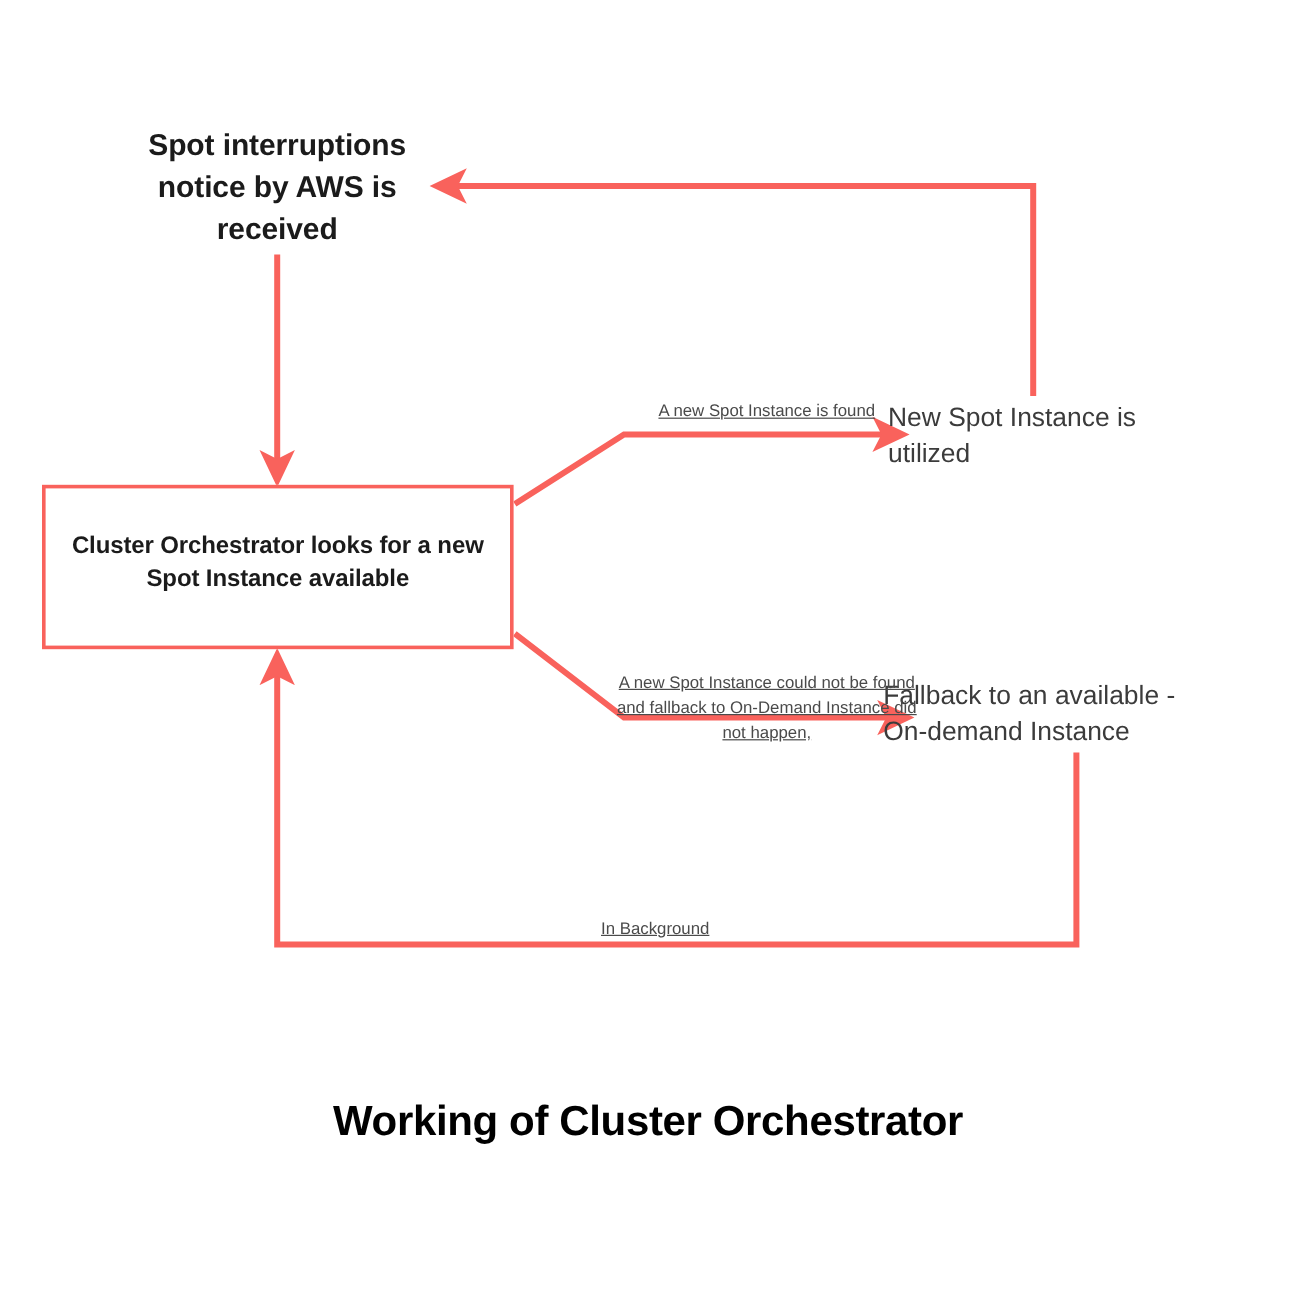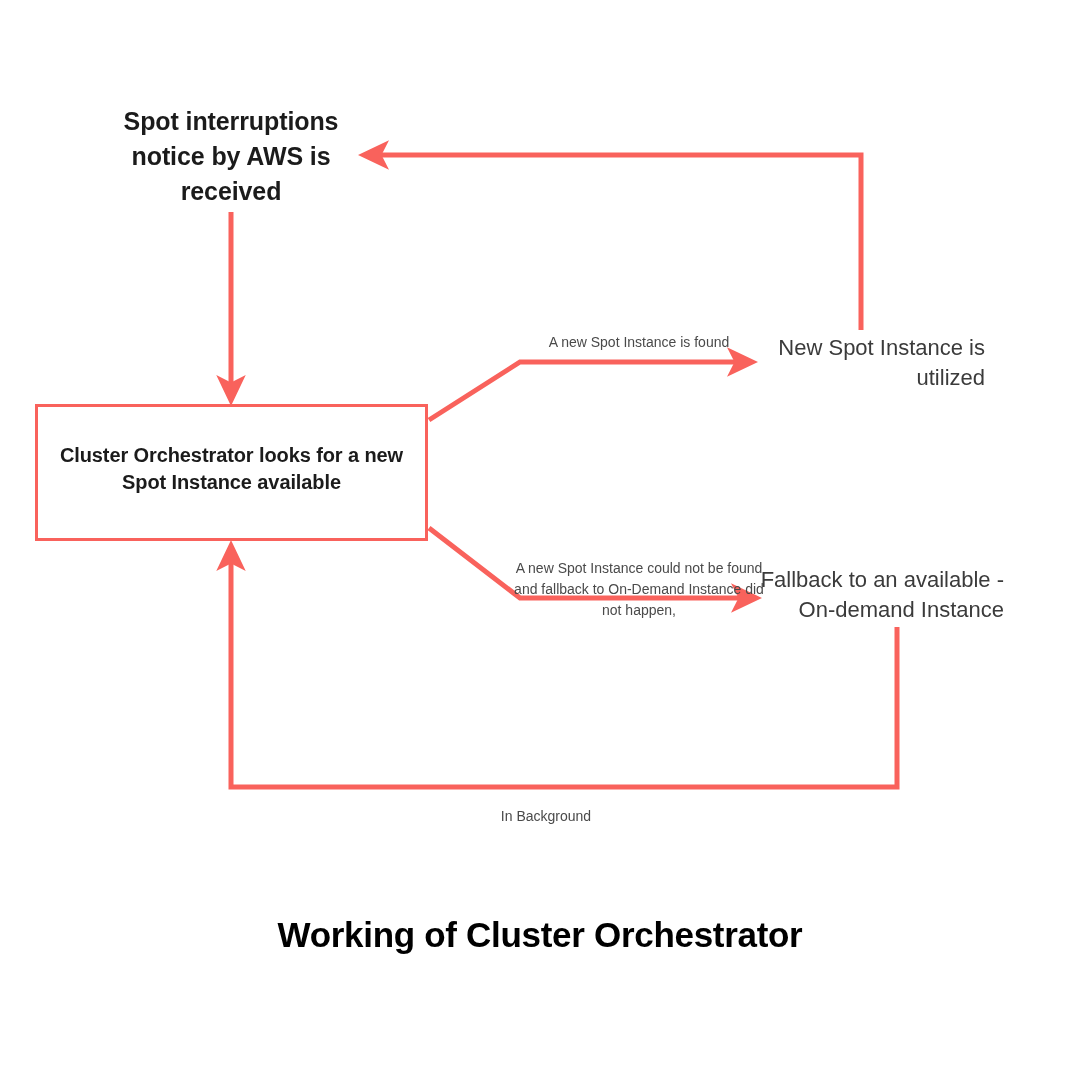--- a/index.html
+++ b/index.html
@@ -71,21 +71,21 @@
   .process-sub {
     text-align: center;
     font-size: 15px;
     line-height: 21px;
     color: #4a4a4a;
     font-weight: 400;
   }
 
   
   .outcome-node {
-    text-align: right;
+    text-align: left;
     font-size: 22px;
     line-height: 30px;
     color: #3b3b3b;
     font-weight: 400;
   }
   .outcome-spot {
     left: 740px;
     top: 333px;
     width: 245px;
   }
@@ -96,34 +96,35 @@
   }
 
   
   .edge-label {
     position: absolute;
     font-size: 14px;
     line-height: 21px;
     color: #4a4a4a;
     text-align: center;
     font-weight: 400;
+    text-decoration: underline;
   }
   .label-found {
     left: 519px;
     top: 332px;
     width: 240px;
   }
   .label-notfound {
     left: 510px;
     top: 558px;
     width: 258px;
   }
   .label-background {
     left: 446px;
-    top: 806px;
+    top: 763px;
     width: 200px;
   }
 
   
   .caption {
     position: absolute;
     left: 0;
     top: 915px;
     width: 1080px;
     text-align: center;

